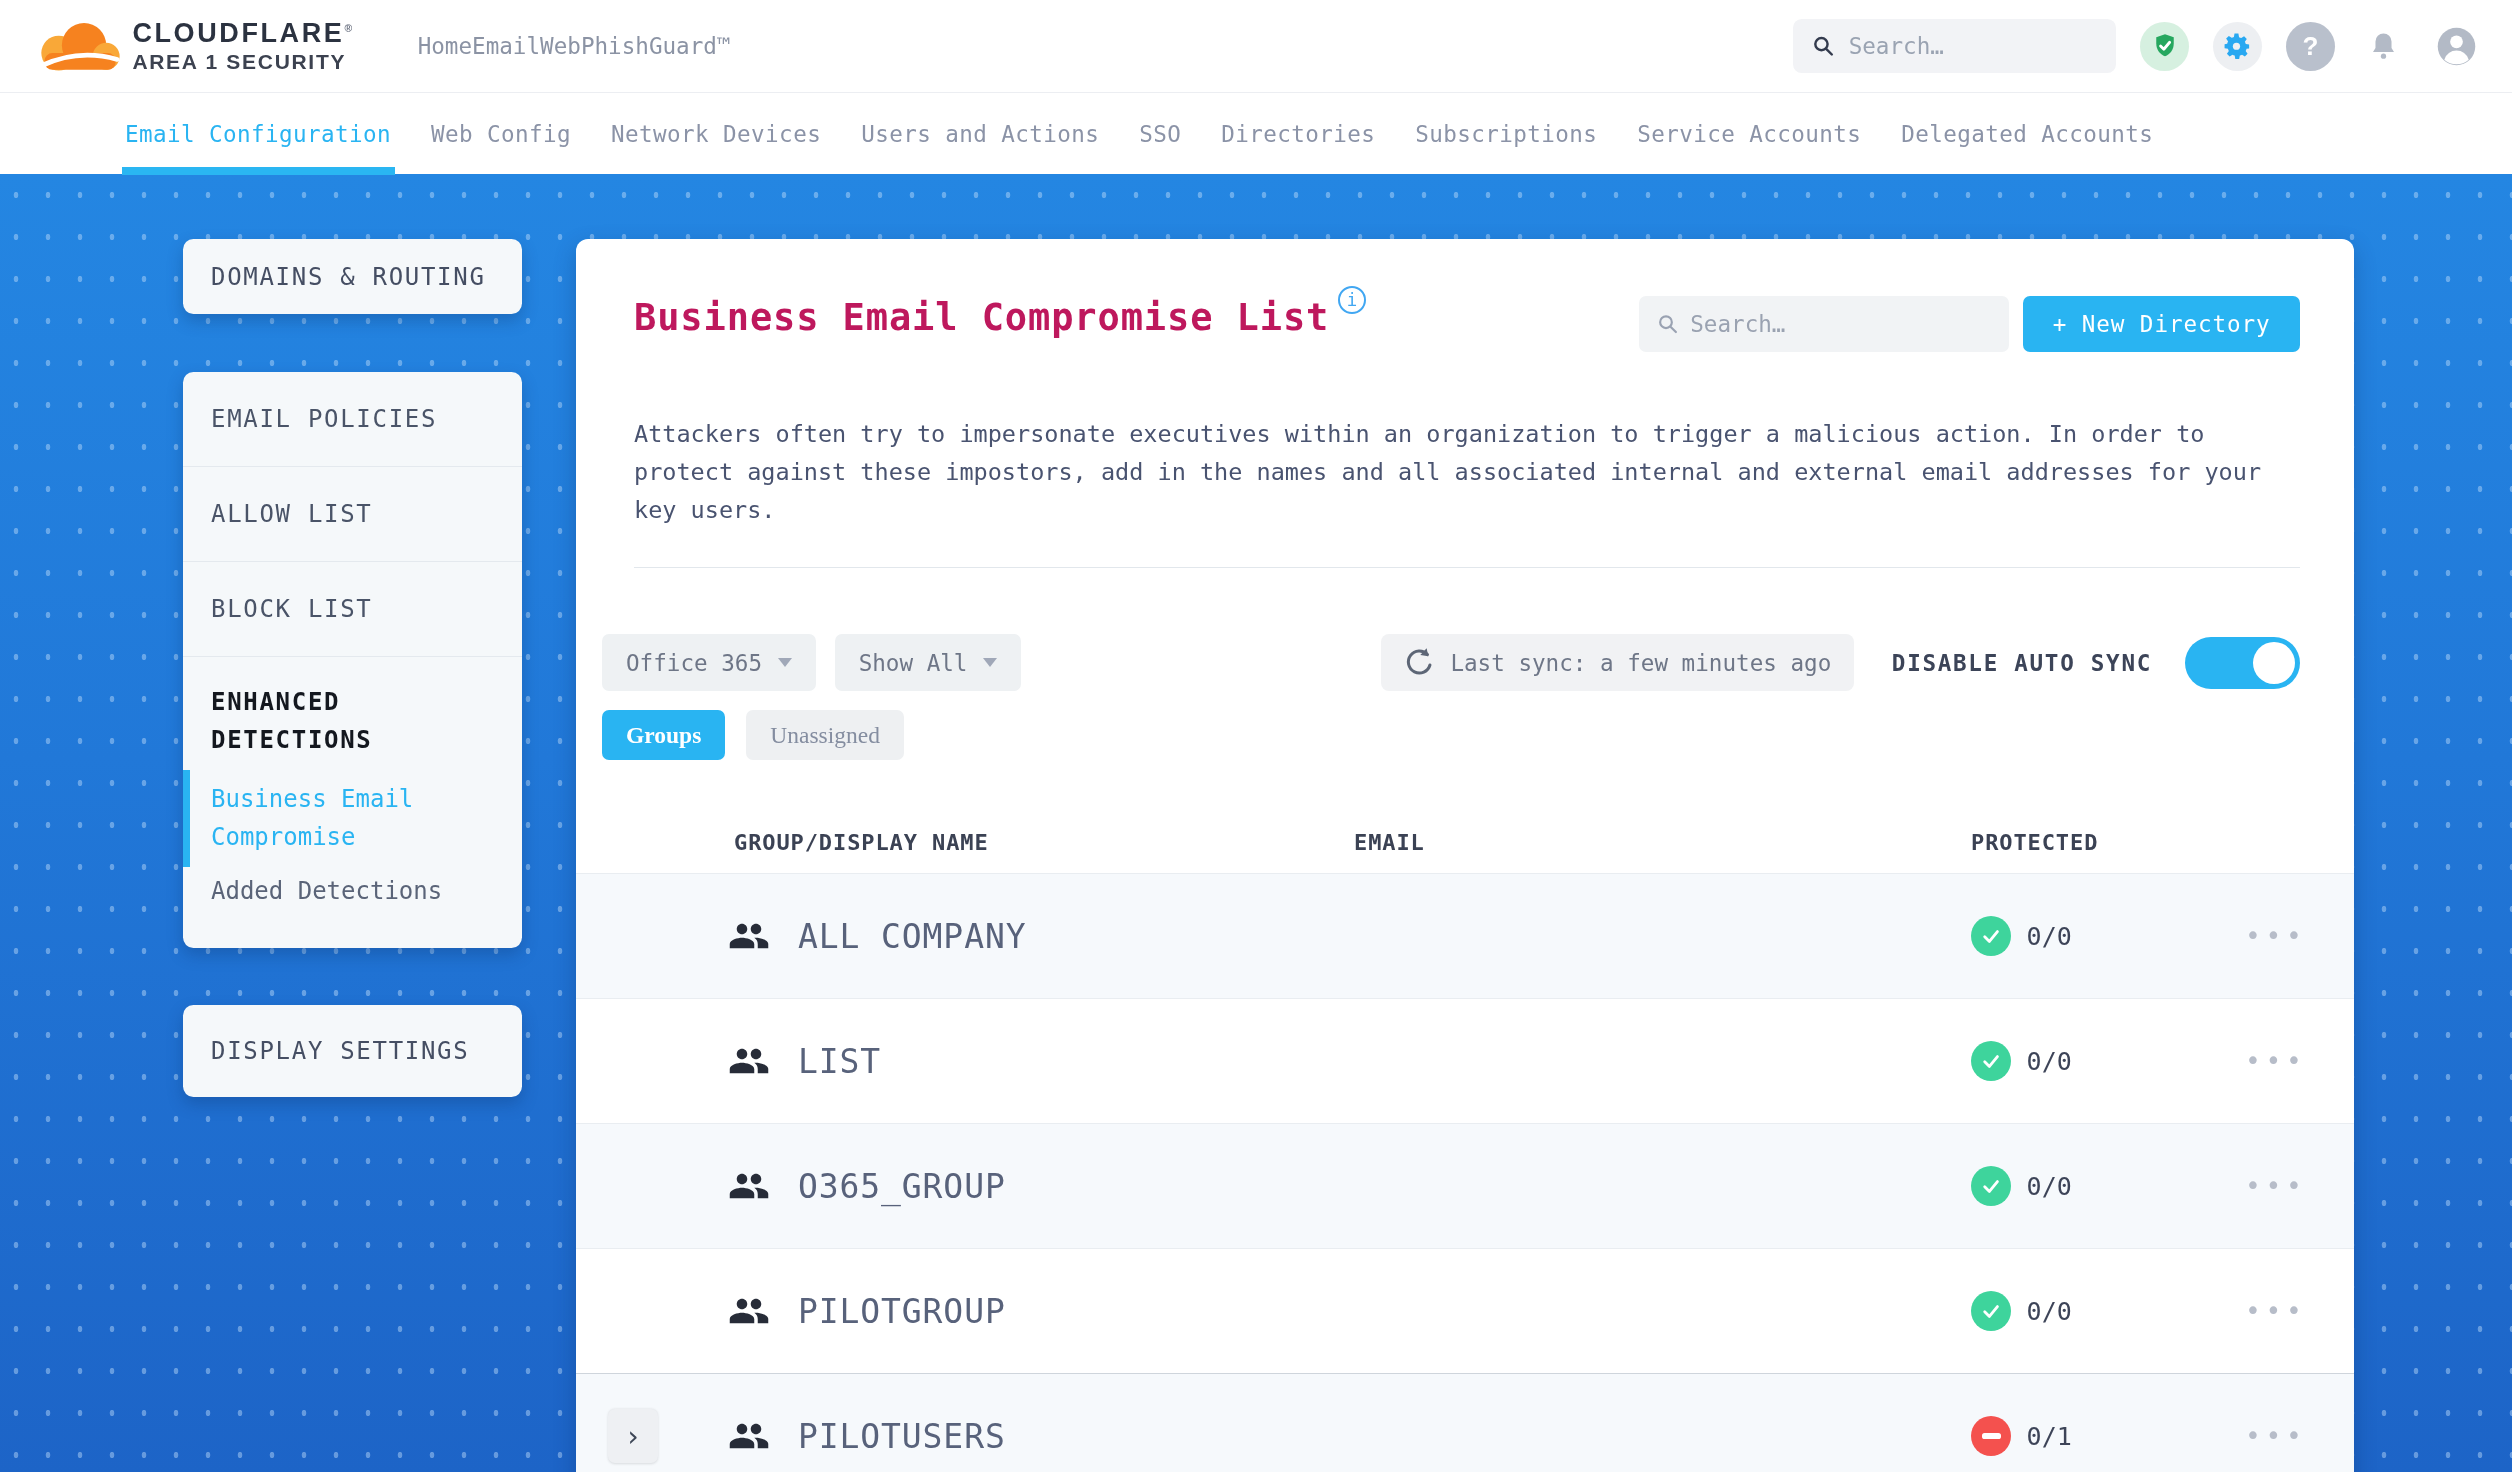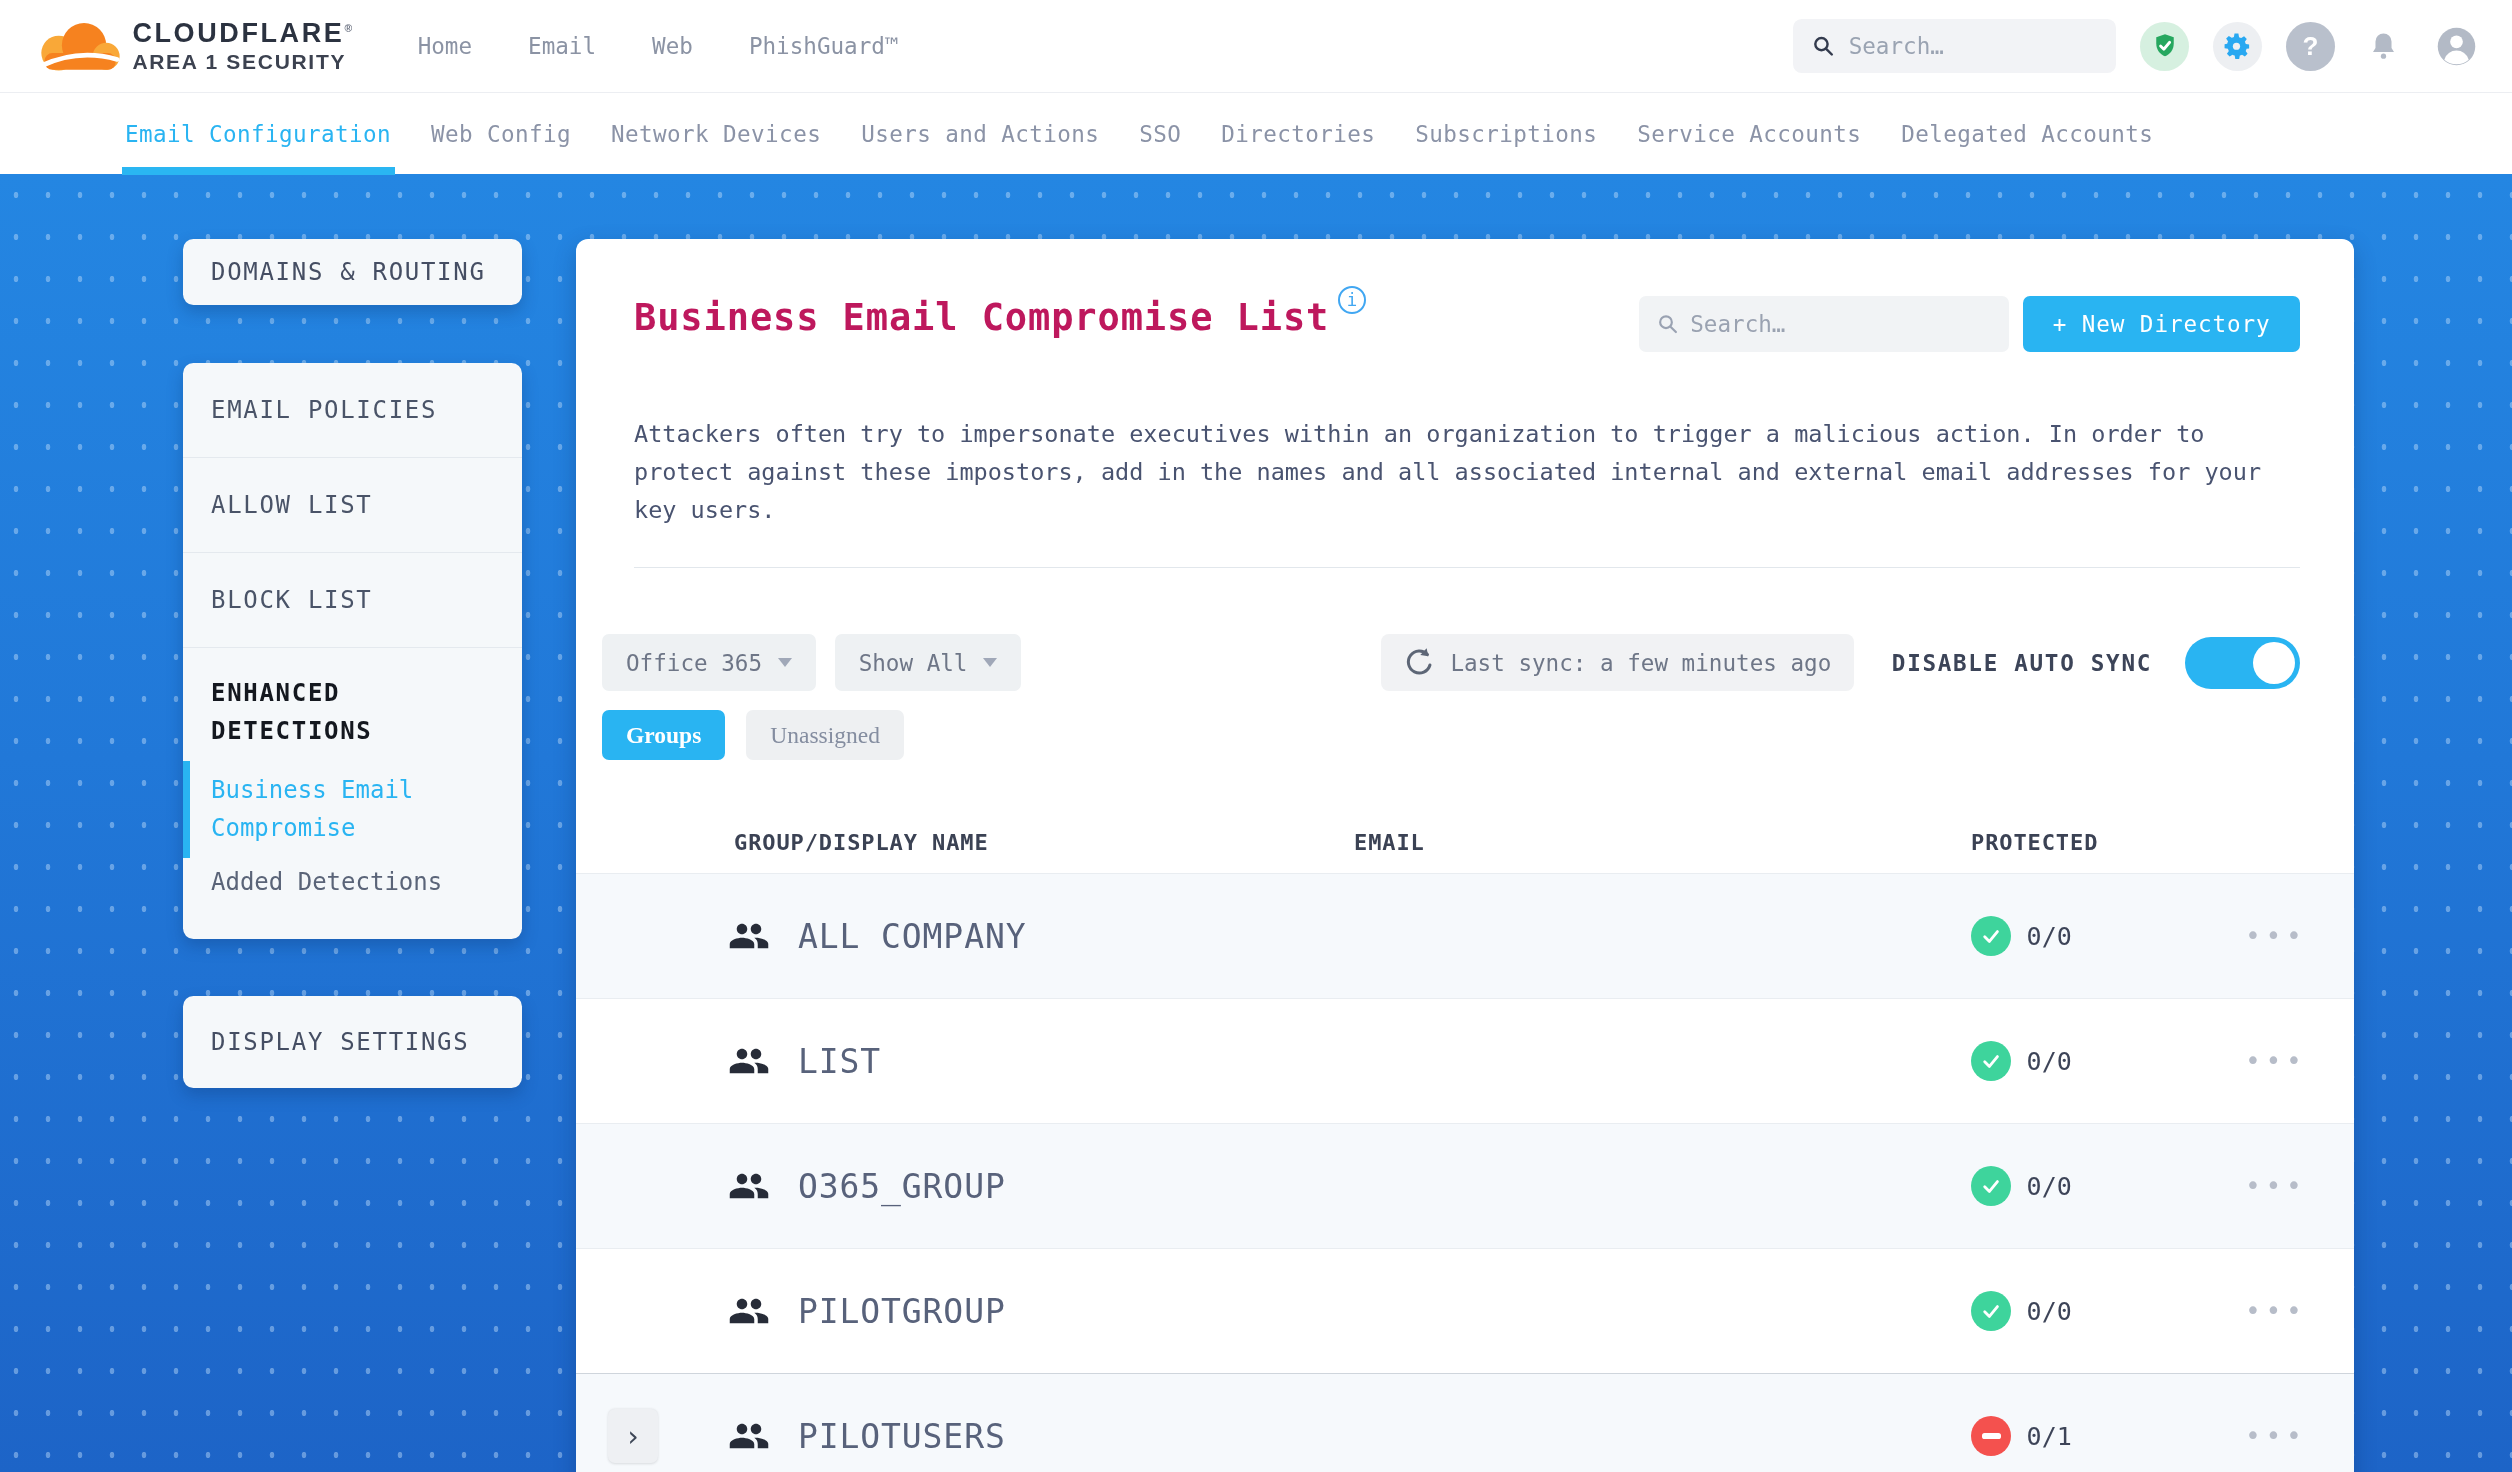--- a/index.html
+++ b/index.html
@@ -7,21 +7,21 @@
     font-family:"DejaVu Sans Mono", monospace; }
 
   
   .topbar { height:92px; background:#fff; display:flex; align-items:center; position:relative; z-index:5; }
   .logo-wrap { display:flex; align-items:center; margin-left:35px; }
   .logo-cloud { width:87px; height:56px; }
   .logo-text { margin-left:10.4px; font-family:"Liberation Sans", sans-serif; }
   .logo-line1 { font-size:27px; font-weight:bold; letter-spacing:2.6px; color:#2b3240; }
   .logo-line1 sup { font-size:10.4px; color:#6a7180; }
   .logo-line2 { font-size:21px; font-weight:bold; letter-spacing:1.7px; color:#3c4250; margin-top:1.7px; }
-  .topnav { display:flex; gap:56px; margin-left:63px; }
+  .topnav { display:flex; margin-left:63px; }
   .topnav-item { font-size:22.6px; color:#8b93a4; cursor:pointer; }
   .topbar-right { margin-left:auto; display:flex; align-items:center; margin-right:31px; gap:24px; }
   .search-box { display:flex; align-items:center; background:#f2f3f6; border-radius:8.7px;
     width:323px; height:54px; padding:0 19px; gap:14px; }
   .search-box input { border:none; outline:none; background:transparent; font-family:inherit;
     font-size:22.6px; color:#3c4454; width:100%; }
   .search-box input::placeholder { color:#9aa3b2; }
   .circle-ic { width:49px; height:49px; border-radius:50%; display:flex; align-items:center;
     justify-content:center; cursor:pointer; }
   .ic-shield-bg { background:#d6f0e0; }
@@ -42,21 +42,21 @@
   .content { position:relative; height:1299px;
     background-image:
       radial-gradient(rgba(190,220,250,.45) 2.2px, rgba(0,0,0,0) 2.6px),
       linear-gradient(180deg, #2486e2 0%, #2178d8 45%, #1d64c7 100%);
     background-size:32px 42px, 100% 100%; }
 
   
   .sidebar { position:absolute; left:183px; top:65px; width:339px; }
   .side-card { background:#f5f8fa; border-radius:10.4px; box-shadow:0 7px 15.6px rgba(10,45,100,.28);
     position:relative; overflow:hidden; }
-  .card-domains { height:66px; display:flex; align-items:center; padding-left:28px; }
+  .card-domains { height:75px; display:flex; align-items:center; padding-left:28px; }
   .side-label { font-size:24px; letter-spacing:1.7px; color:#454e63; cursor:pointer; }
   .card-policies { margin-top:58px; }
   .policy-item { height:95px; display:flex; align-items:center; padding-left:28px;
     border-bottom:0.9px solid #e4e9ee; font-size:24px; letter-spacing:1.7px; color:#4a5468; cursor:pointer; }
   .enhanced-sec { padding:26px 28px 38px 28px; position:relative; }
   .enhanced-label { font-size:24px; line-height:38px; letter-spacing:1.7px; color:#14181f;
     font-weight:bold; width:200px; }
   .side-sub { font-size:24px; line-height:38px; cursor:pointer; }
   .side-sub.active { color:#29b4f2; margin-top:21px; width:209px; }
   .side-sub.plain { color:#5a6478; margin-top:15.6px; }

